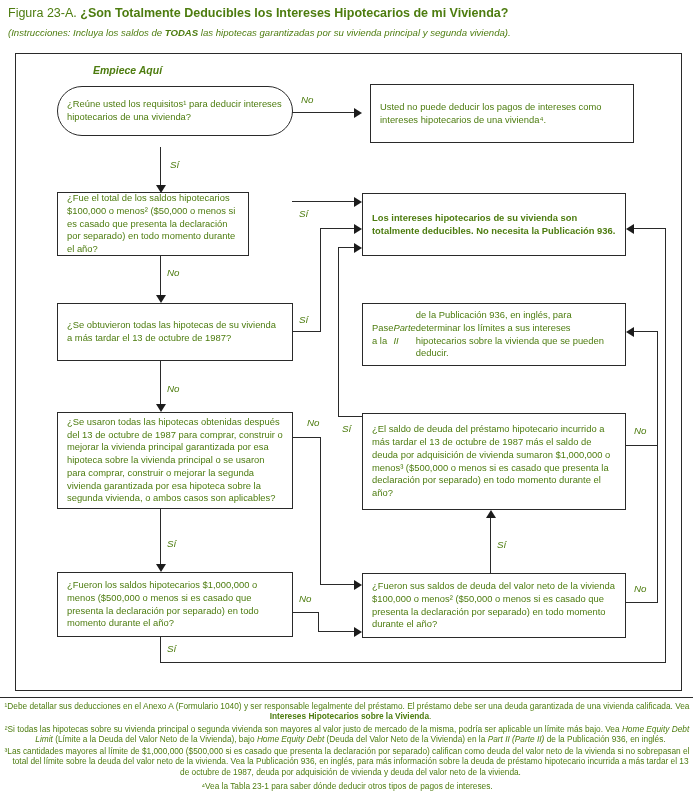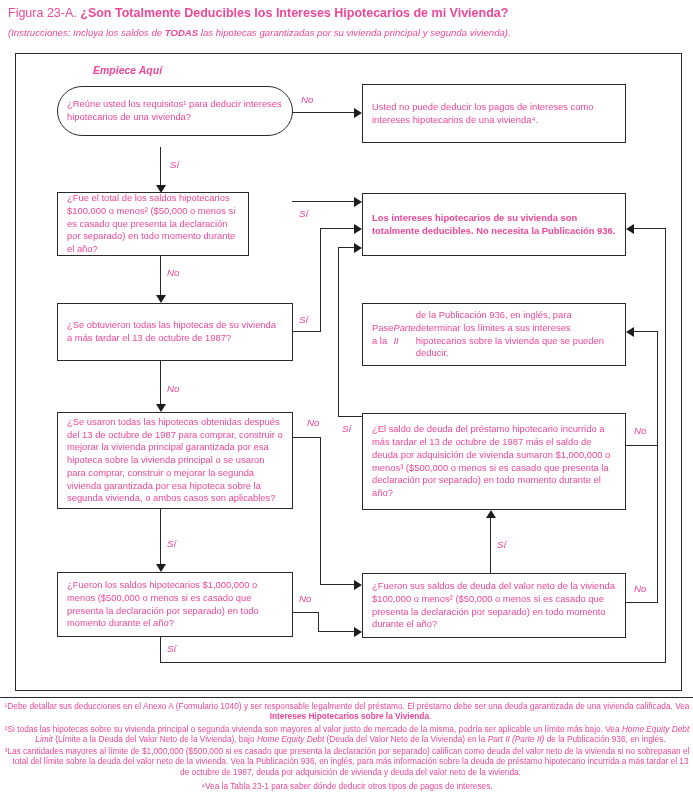--- a/index.html
+++ b/index.html
@@ -1,17 +1,17 @@
 <!DOCTYPE html>
 <html><head>
 <meta charset="utf-8">
 <style>
   html,body{margin:0;padding:0;background:#fff;}
   .canvas{position:relative;width:693px;height:804px;background:#fff;
-          font-family:"Liberation Sans","DejaVu Sans",sans-serif;color:#ec4899;overflow:hidden;}
+          font-family:"Liberation Sans","DejaVu Sans",sans-serif;color:#4d7c0f;overflow:hidden;}
   .abs{position:absolute;}
   .figtitle{font-size:12.5px;white-space:nowrap;}
   .figtitle .main{font-weight:bold;}
   .subtitle{font-size:9.6px;font-style:italic;white-space:nowrap;}
   .frame{border:1px solid #2a2a2a;}
   .start{font-size:10.5px;font-weight:bold;font-style:italic;}
   .box{border:1px solid #2a2a2a;background:#fff;font-size:9.4px;line-height:12.8px;
        display:flex;align-items:center;padding:2px 9px;box-sizing:border-box;}
   .hline{height:1px;background:#2a2a2a;}
   .vline{width:1px;background:#2a2a2a;}
@@ -35,21 +35,21 @@
     <span>Figura 23-A.</span>
     <span class="main">¿Son Totalmente Deducibles los Intereses Hipotecarios de mi Vivienda?</span>
   </div>
   <div class="abs subtitle" style="left:8px;top:27px;"><span style="font-style: italic; margin-top: 20px;">(Instrucciones: Incluya los saldos de </span><span style="font-weight: bold; font-style: italic;">TODAS</span><span style="font-style: italic;"> las hipotecas garantizadas por su vivienda principal y segunda vivienda).</span></div>
 
   <div class="abs frame" style="left:15px;top:53px;width:665px;height:636px;"></div>
 
   <div class="abs start" style="left:93px;top:64px;">Empiece Aquí</div>
 
   <div class="abs box" style="left:57px;top:86px;width:236px;height:50px;border-radius:30px;">¿Reúne usted los requisitos¹ para deducir intereses hipotecarios de una vivienda?</div>
-  <div class="abs box" style="left:362px;top:84px;width:264px;height:59px;">Usted no puede deducir los pagos de intereses como intereses hipotecarios de una vivienda⁴.</div>
+  <div class="abs box" style="left:370px;top:84px;width:264px;height:59px;">Usted no puede deducir los pagos de intereses como intereses hipotecarios de una vivienda⁴.</div>
   <div class="abs box" style="left:57px;top:192px;width:192px;height:64px;">¿Fue el total de los saldos hipotecarios $100,000 o menos² ($50,000 o menos si es casado que presenta la declaración por separado) en todo momento durante el año?</div>
   <div class="abs box" style="left:362px;top:193px;width:264px;height:63px;font-weight:bold;">Los intereses hipotecarios de su vivienda son totalmente deducibles. No necesita la Publicación 936.</div>
   <div class="abs box" style="left:57px;top:303px;width:236px;height:58px;">¿Se obtuvieron todas las hipotecas de su vivienda a más tardar el 13 de octubre de 1987?</div>
   <div class="abs box" style="left:362px;top:303px;width:264px;height:63px;">
       <span>Pase a la </span>
       <span style="font-style: italic;">Parte II</span>
       <span> de la Publicación 936, en inglés, para determinar los límites a sus intereses hipotecarios sobre la vivienda que se pueden deducir.</span>
     </div>
   <div class="abs box" style="left:57px;top:412px;width:236px;height:97px;">¿Se usaron todas las hipotecas obtenidas después del 13 de octubre de 1987 para comprar, construir o mejorar la vivienda principal garantizada por esa hipoteca sobre la vivienda principal o se usaron para comprar, construir o mejorar la segunda vivienda garantizada por esa hipoteca sobre la segunda vivienda, o ambos casos son aplicables?</div>
   <div class="abs box" style="left:362px;top:413px;width:264px;height:97px;">¿El saldo de deuda del préstamo hipotecario incurrido a más tardar el 13 de octubre de 1987 más el saldo de deuda por adquisición de vivienda sumaron $1,000,000 o menos³ ($500,000 o menos si es casado que presenta la declaración por separado) en todo momento durante el año?</div>

